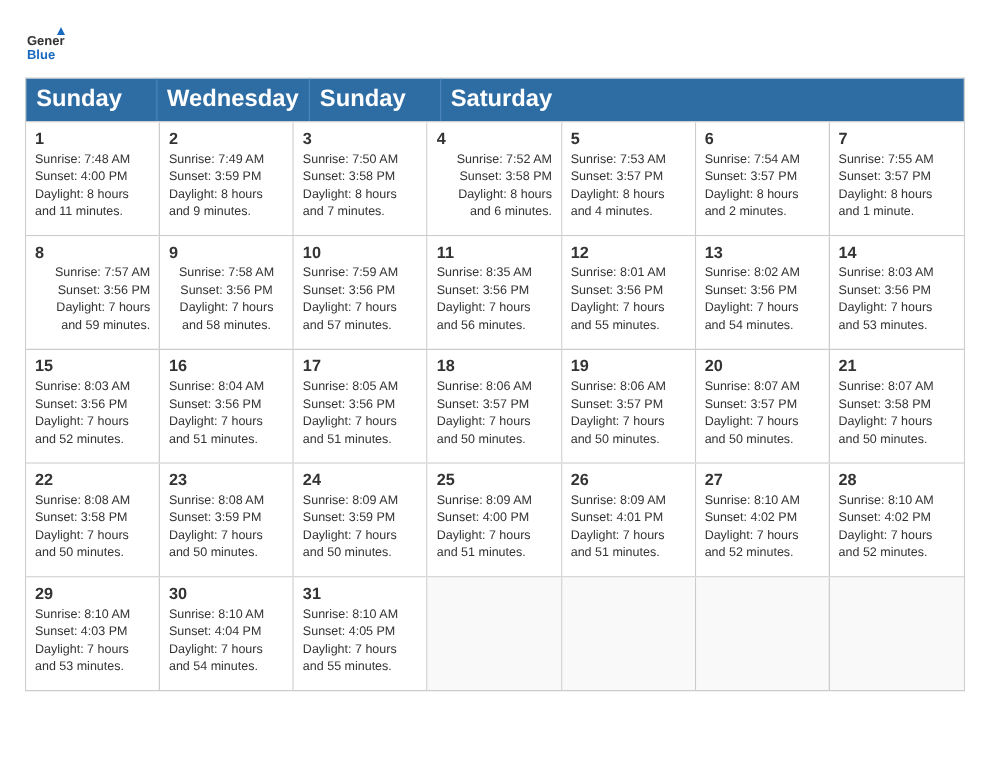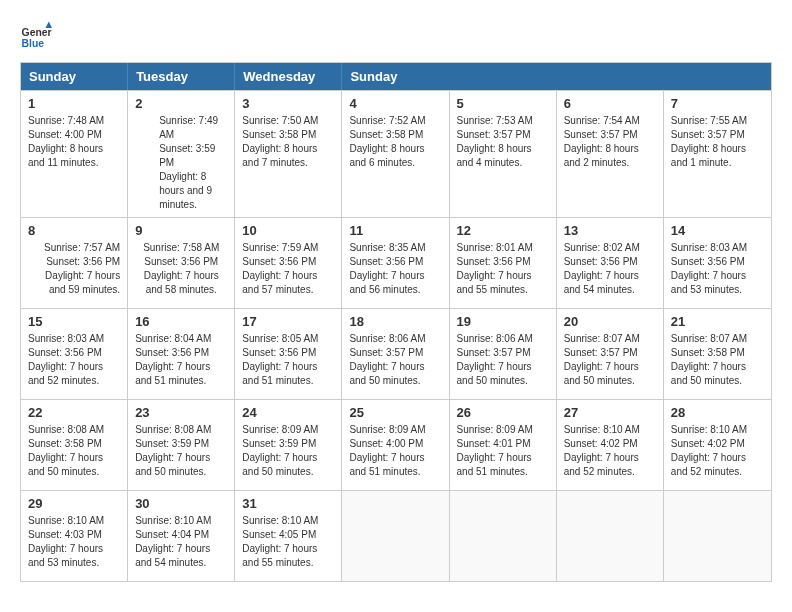--- a/index.html
+++ b/index.html
@@ -43,21 +43,21 @@
       border: 1px solid #ccc;
       width: 100%;
     }
     .cal-header {
       display: grid;
       grid-template-columns: repeat(7, 1fr);
       background: #2e6da4;
     }
     .cal-header-cell {
       color: #fff;
-      font-size: 13px;
+      font-size: 19px;
       font-weight: bold;
       padding: 6px 8px;
       text-align: left;
       border-right: 1px solid #4a84b8;
     }
     .cal-header-cell:last-child {
       border-right: none;
     }
     .cal-body {
       display: flex;
@@ -108,47 +108,47 @@
   </div>
   <div class="title-block">
     <div class="main-title"></div>
     <div class="subtitle"></div>
   </div>
 </div>
 
 <div class="calendar-container">
   <div class="cal-header" id="cal-header">
       <div class="cal-header-cell">Sunday</div>
-      <div class="cal-header-cell">Tuesday</div>
       <div class="cal-header-cell">Wednesday</div>
       <div class="cal-header-cell">Sunday</div>
+      <div class="cal-header-cell">Saturday</div>
     </div>
   <div class="cal-body" id="cal-body">
       <div class="cal-row">
         <div class="cal-cell">
           <span class="day-number">1</span>
           <div class="cell-text" style="white-space: pre-line;">Sunrise: 7:48 AM
 Sunset: 4:00 PM
 Daylight: 8 hours and 11 minutes.</div>
         </div>
         <div class="cal-cell">
           <span class="day-number">2</span>
-          <div class="cell-text" style="white-space: pre-line; margin-left: 24px;">Sunrise: 7:49 AM
+          <div class="cell-text" style="white-space: pre-line;">Sunrise: 7:49 AM
 Sunset: 3:59 PM
 Daylight: 8 hours and 9 minutes.</div>
         </div>
         <div class="cal-cell">
           <span class="day-number">3</span>
           <div class="cell-text" style="white-space: pre-line;">Sunrise: 7:50 AM
 Sunset: 3:58 PM
 Daylight: 8 hours and 7 minutes.</div>
         </div>
         <div class="cal-cell">
           <span class="day-number">4</span>
-          <div class="cell-text" style="white-space: pre-line;">Sunrise: 7:52 AM
+          <div class="cell-text" style="white-space: pre-line; text-align: right;">Sunrise: 7:52 AM
 Sunset: 3:58 PM
 Daylight: 8 hours and 6 minutes.</div>
         </div>
         <div class="cal-cell">
           <span class="day-number">5</span>
           <div class="cell-text" style="white-space: pre-line;">Sunrise: 7:53 AM
 Sunset: 3:57 PM
 Daylight: 8 hours and 4 minutes.</div>
         </div>
         <div class="cal-cell">

